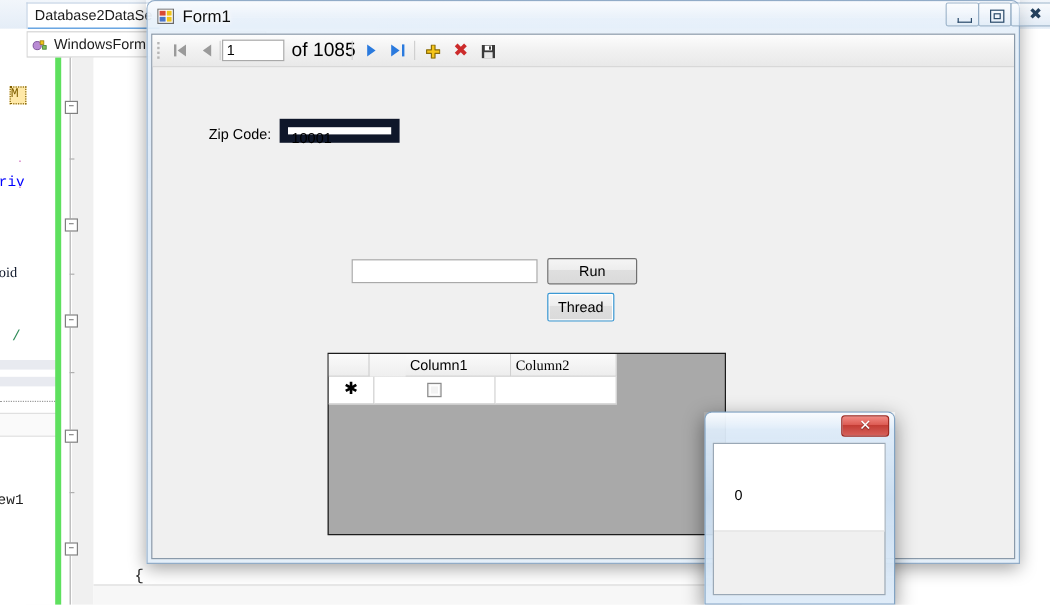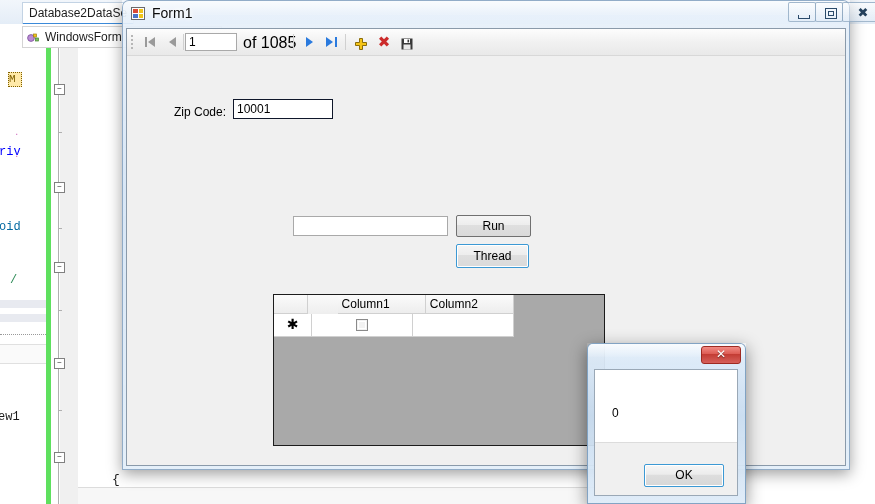--- a/index.html
+++ b/index.html
@@ -162,42 +162,42 @@
   .bar-l{position:absolute;left:4px;top:5px;width:2px;height:10px;background:#9a9a9a;}
   .bar-r{position:absolute;left:14px;top:5px;width:2px;height:10px;background:#2a7ade;}
   .plus-ico{position:absolute;left:4px;top:4px;width:12px;height:12px;}
   .x-ico{position:absolute;left:0;right:0;top:1px;text-align:center;font-size:15px;color:#cc2b2b;font-weight:bold;font-family:"DejaVu Sans",sans-serif;}
   .save-ico{position:absolute;left:4px;top:4px;width:12px;height:12px;}
 
   
   .zip-label{position:absolute;left:47px;top:76px;font-size:12px;color:#000;}
   .zip-input{
     position:absolute;left:106px;top:70px;width:100px;height:20px;
-    background:#ffffff;border:1px solid #0f172a;box-sizing:border-box;
+    background:#ffffff;border:7px solid #0f172a;box-sizing:border-box;
     font-size:12px;color:#000;padding:2px 0 0 3px;
     font-family:"Liberation Sans",sans-serif;
   }
 
   
   .run-input{
     position:absolute;left:166px;top:187px;width:155px;height:20px;
     background:#ffffff;border:1px solid #a9a9a9;box-sizing:border-box;
     font-size:12px;color:#000;padding:2px 0 0 3px;
     font-family:"Liberation Sans",sans-serif;
   }
   .btn-std{
     position:absolute;height:22px;
     background:linear-gradient(to bottom,#f5f5f5 0%,#ededed 45%,#dfdfdf 46%,#dadada 100%);
     border:1px solid #707070;border-radius:2px;box-sizing:border-box;
     font-size:12px;color:#000;text-align:center;line-height:20px;
     font-family:"Liberation Sans",sans-serif;
   }
   .btn-run{left:329px;top:186px;width:75px;}
   .btn-thread{
-    left:329px;top:215px;width:73px;height:24px;
+    left:329px;top:215px;width:56px;height:24px;
     border:1px solid #3c99d4;line-height:22px;
     box-shadow:inset 0 0 0 1px #ffffff;
   }
 
   
   .dgv{
     position:absolute;left:146px;top:265px;width:332px;height:152px;
     border:1px solid #1c1c1c;background:#a9a9a9;box-sizing:border-box;
   }
   .dgv-header{
@@ -205,21 +205,21 @@
     background:linear-gradient(to bottom,#fafafa,#eeeeee);
   }
   .dgv-hc{
     border-right:1px solid #d0d0d0;border-bottom:1px solid #d0d0d0;
     font-size:12px;color:#000;padding-left:4px;line-height:18px;
     box-sizing:border-box;overflow:hidden;white-space:nowrap;
     background:linear-gradient(to bottom,#fbfbfb,#ededed);
   }
   .dgv-hc.corner{width:38px;}
   .dgv-hc.c1{width:101px;margin-left:30px;}
-  .dgv-hc.c2{width:101px;}
+  .dgv-hc.c2{width:101px;font-family:Liberation Serif, serif;}
   .dgv-row{
     position:absolute;left:0;top:19px;height:23px;width:240px;display:flex;
   }
   .dgv-rh{
     width:38px;background:#ffffff;border-right:1px solid #d0d0d0;
     border-bottom:1px solid #d0d0d0;box-sizing:border-box;
     text-align:center;font-size:14px;line-height:21px;color:#000;
     font-family:"DejaVu Sans",sans-serif;
   }
   .dgv-cell{
@@ -301,21 +301,21 @@
         <rect x="7.5" y="3" width="3" height="3" fill="#f0c419" stroke="#a08010" stroke-width="0.7"></rect>
         <rect x="9.5" y="7" width="3" height="3" fill="#7fbf5f" stroke="#3f7f2f" stroke-width="0.7"></rect>
       </svg>
     </span>
     <span>WindowsForm</span>
   </div>
 
   <div class="vs-left-code">
     <span class="code-frag vs-hl" style="left:8px;top:48px;width:12px;height:13px;font-size:11px;color:#806000;">M</span>
     <span class="code-frag" style="left:-1px;top:121px;color:#0000ff;">riv</span>
-    <span class="code-frag" style="left:-1px;top:196px;color:#0369a1;">oid</span>
+    <span class="code-frag" style="left:-1px;top:196px;color:#0f172a;font-family:Liberation Serif, serif;">oid</span>
     <span class="code-frag" style="left:10px;top:249px;color:#2e8b57;">/</span>
     <span class="code-frag" style="left:-2px;top:386px;color:#1c1c1c;">ew1</span>
   </div>
 
   <div class="vs-dotline" style="left:0;top:334px;width:48px;"></div>
   <div class="vs-grayblock" style="left:0;top:300px;width:48px;height:8px;"></div>
   <div class="vs-grayblock" style="left:0;top:314px;width:48px;height:8px;"></div>
   <div class="vs-grayblock" style="left:0;top:344px;width:48px;height:18px;background:#fafafa;border-top:1px solid #e0e0e0;border-bottom:1px solid #e0e0e0;"></div>
 
   <span class="code-frag" style="position:absolute;left:14px;top:128px;font-size:9px;color:#d070c0;font-family:'Liberation Mono',monospace;">.</span>
@@ -462,15 +462,14 @@
   <div style="position:absolute;left:10px;top:5px;font-size:12px;color:#0c0c0c;"></div>
 
   <div class="mb-close">
     <span>✕</span>
   </div>
 
   <div class="mb-client">
     <div class="mb-text-area">
       <span class="mb-text">0</span>
     </div>
-    <div class="mb-ok">OK</div>
   </div>
 </div>
 
 </body></html>

